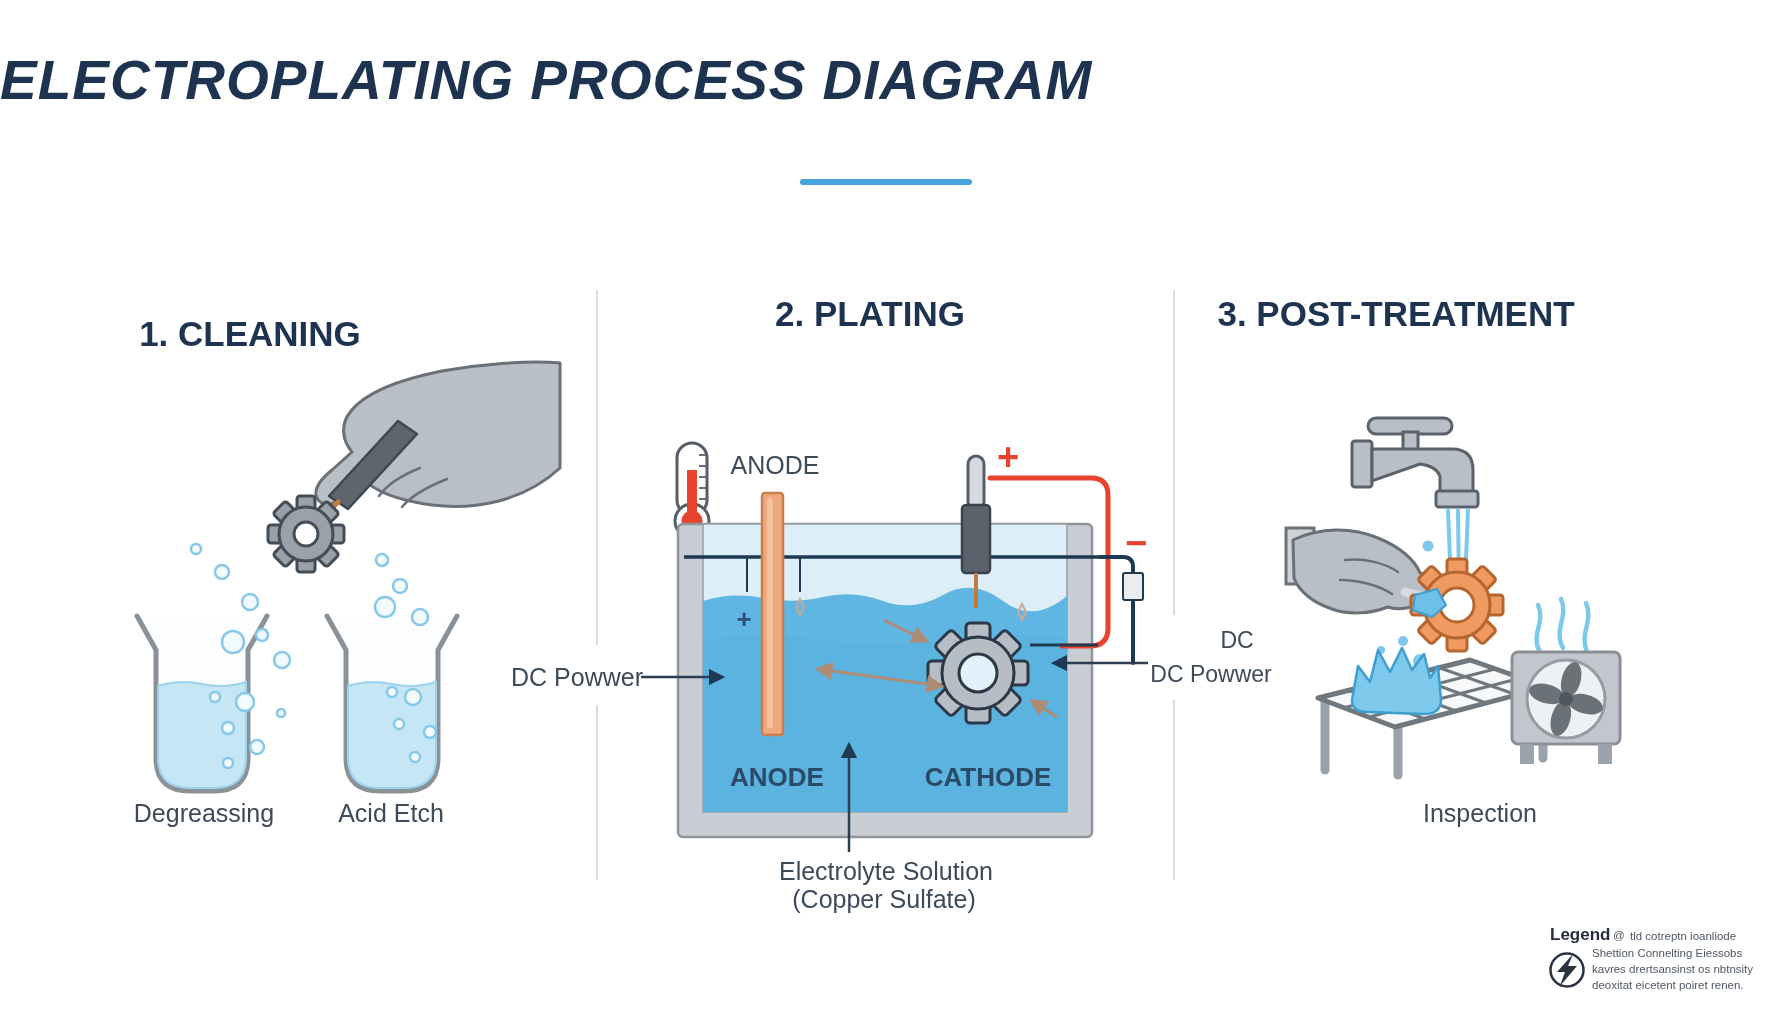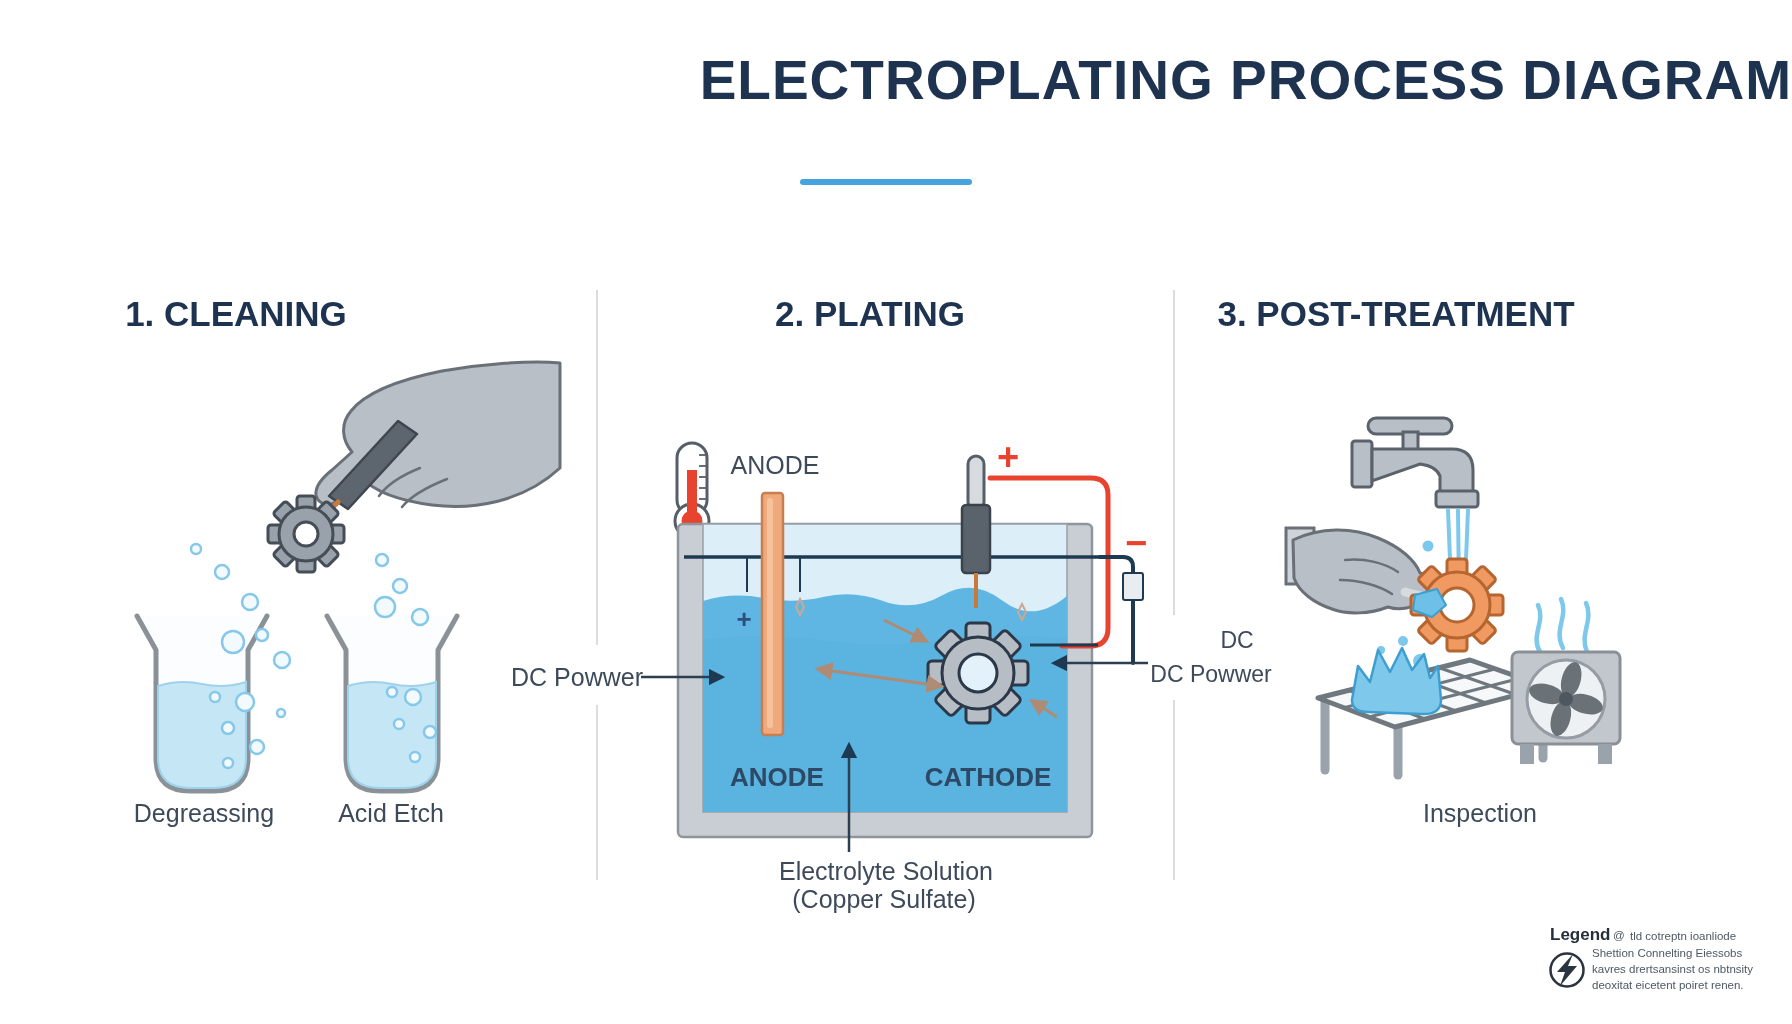--- a/index.html
+++ b/index.html
@@ -1,20 +1,20 @@
 <!DOCTYPE html>
 <html><head>
 <meta charset="utf-8">
 <style>
   html,body{margin:0;padding:0;background:#ffffff;}
   .canvas{position:relative;width:1792px;height:1024px;background:#ffffff;overflow:hidden;
           font-family:"Liberation Sans",sans-serif;}
   .canvas svg{position:absolute;left:0;top:0;}
-  .page-title{position:absolute;left:0;right:0;top:48px;text-align:right;
-              font-size:55px;font-weight:800;letter-spacing:1px;color:#1d3350;margin:0;}
+  .page-title{position:absolute;left:0;right:0;top:48px;text-align:left;
+              font-size:55px;font-weight:800;letter-spacing:1px;color:#1d3350;margin:0;font-style:italic;}
   .title-underline{position:absolute;left:800px;top:179px;width:172px;height:6px;
                    border-radius:3px;background:#45a4e0;}
   .sec-h{position:absolute;top:294px;transform:translateX(-50%);font-size:35px;font-weight:800;
          color:#1d3350;white-space:nowrap;}
   .divider{position:absolute;width:2px;background:#dcdcdc;}
   text{font-family:"Liberation Sans",sans-serif;}
   .lbl{fill:#3d4a5a;font-size:25px;}
   .lbl-sm{fill:#3d4a5a;font-size:23px;}
   .tanklbl{fill:#2c4a66;font-size:26px;font-weight:bold;}
   .red-sym{fill:#e8432e;font-size:38px;font-weight:bold;}
@@ -292,21 +292,21 @@
       <g>
         <circle cx="1567" cy="970" r="16.5" fill="none" stroke="#2a3340" stroke-width="2.5"></circle>
         <polygon points="1573,954 1557,972 1565,972 1560,986 1577,966 1568,966" fill="#2a3340"></polygon>
       </g>
     </g>
   </svg>
 
   <h1 class="page-title">ELECTROPLATING PROCESS DIAGRAM</h1>
   <div class="title-underline"></div>
 
-  <div class="sec-h" style="left:236px;">1. CLEANING</div>
+  <div class="sec-h" style="left:250px;margin-top:20px;">1. CLEANING</div>
   <div class="sec-h" style="left:870px;">2. PLATING</div>
   <div class="sec-h" style="left:1396px;">3. POST-TREATMENT</div>
 
   <div class="divider" style="left:596px;top:290px;height:355px;"></div>
   <div class="divider" style="left:596px;top:705px;height:175px;"></div>
   <div class="divider" style="left:1173px;top:290px;height:325px;"></div>
   <div class="divider" style="left:1173px;top:700px;height:180px;"></div>
 
 </div>
 

